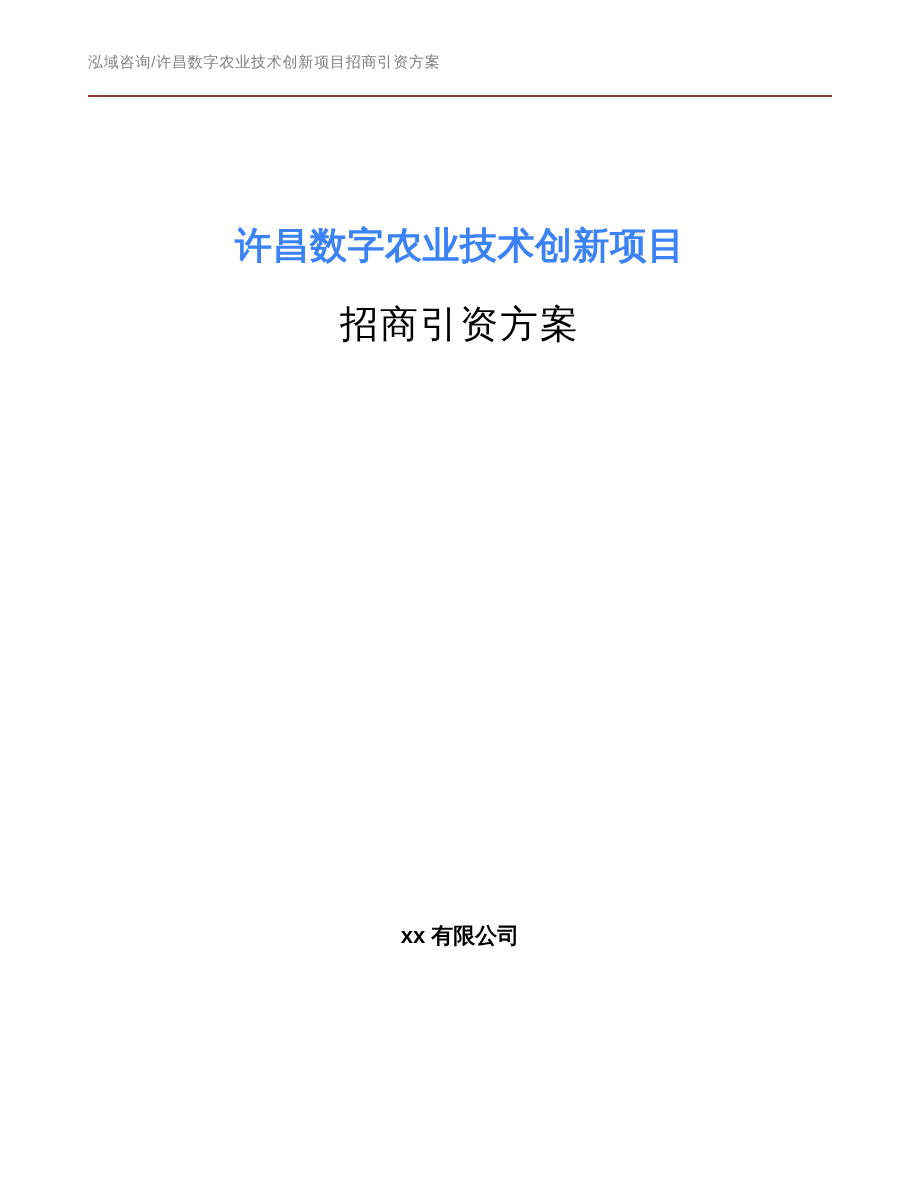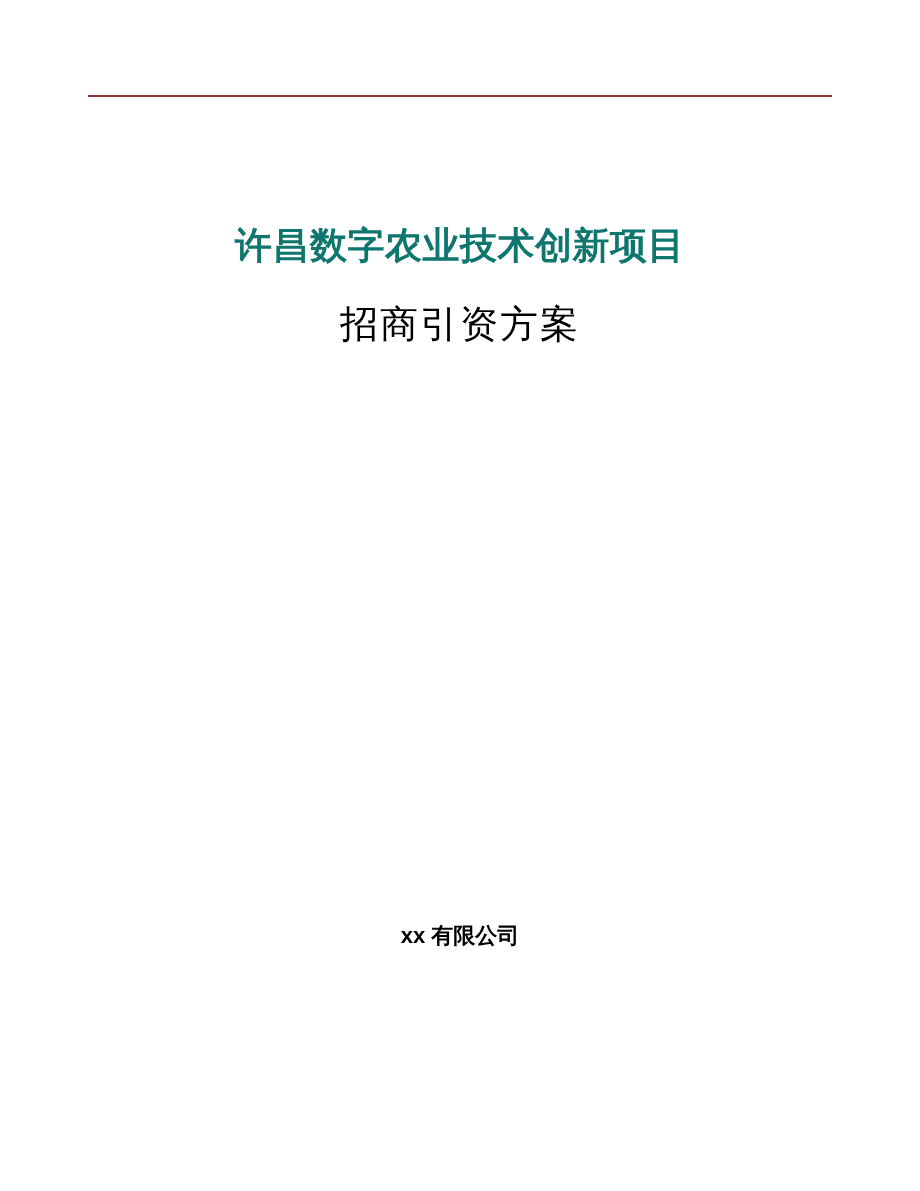--- a/index.html
+++ b/index.html
@@ -35,21 +35,21 @@
   }
   .title-line1 {
     position: absolute;
     left: 0;
     top: 225px;
     width: 100%;
     text-align: center;
     font-size: 37px;
     line-height: 42px;
     font-weight: bold;
-    color: #0f766e;
+    color: #3b82f6;
     letter-spacing: 0.5px;
     white-space: nowrap;
   }
   .title-line2 {
     position: absolute;
     left: 0;
     top: 303px;
     width: 100%;
     text-align: center;
     font-size: 38px;
@@ -70,20 +70,21 @@
     font-weight: bold;
     color: #000000;
     white-space: nowrap;
   }
 </style>
 </head>
 <body>
 
 <div class="page">
 
+  <span class="header-text">泓域咨询/许昌数字农业技术创新项目招商引资方案</span>
 
   <div class="header-divider"></div>
 
   <div class="title-line1">许昌数字农业技术创新项目</div>
 
   <div class="title-line2">招商引资方案</div>
 
   <div class="company-name">xx 有限公司</div>
 
 </div>

